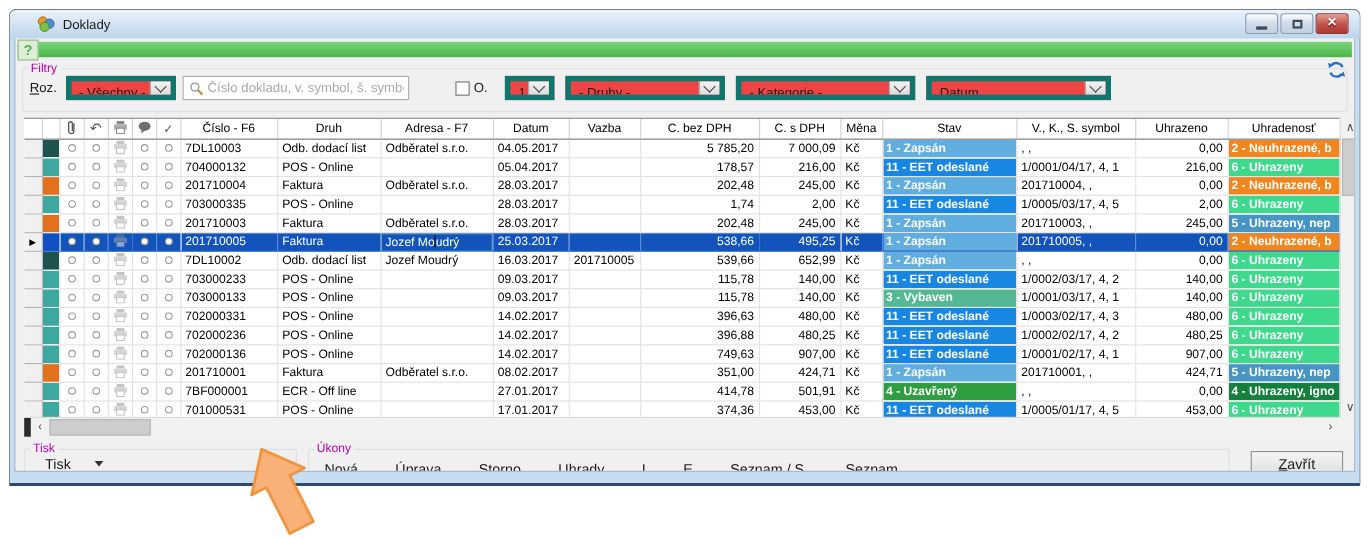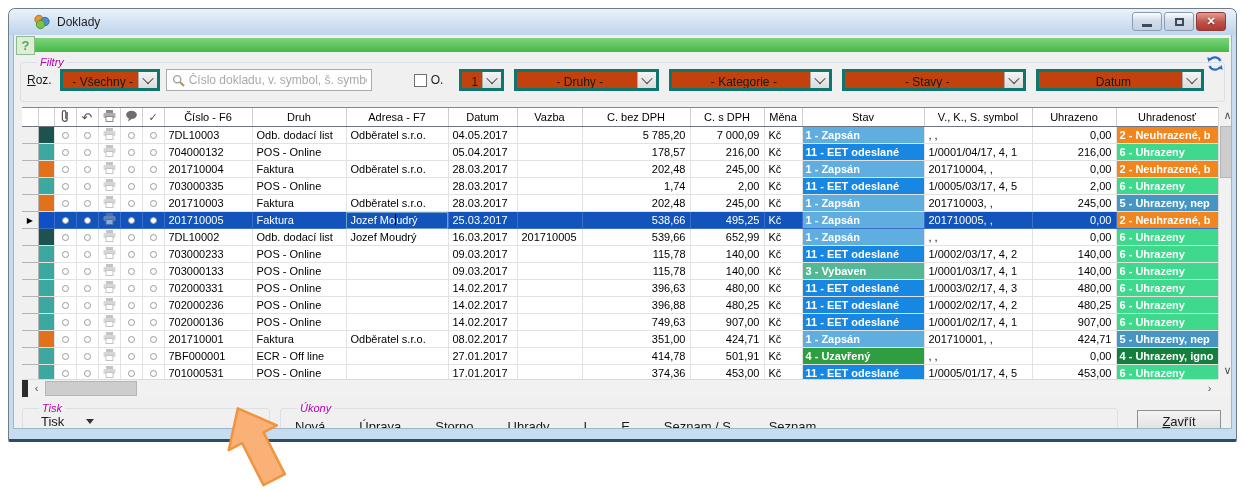--- a/index.html
+++ b/index.html
@@ -20,27 +20,27 @@
   .client{position:relative;margin:0 4px;background:#F0F0F0;height:394px;border:1px solid #9FB5C8;border-top:none;box-sizing:border-box;overflow:hidden;}
 
   
   .topstrip{position:relative;height:20px;margin:1px 1px 0 1px;}
   .greenbar{position:absolute;left:1px;right:1px;top:2px;height:14px;background:linear-gradient(#7CD47C,#46B846);}
   .help-btn{position:absolute;left:1px;top:0;width:19px;height:19px;background:#DDEED4;border:1px solid #8FB98F;color:#4CAF50;font-weight:bold;font-size:13px;line-height:17px;text-align:center;padding:0;box-sizing:border-box;}
   .refresh{position:absolute;right:6px;top:19px;width:20px;height:19px;}
 
   
   fieldset{border:1px solid #D9E0E6;border-radius:3px;margin:0;padding:0;}
-  legend{color:#B400B4;font-size:11px;padding:0 3px;margin-left:16px;font-style:italic;}
+  legend{color:#B400B4;font-size:11px;padding:0 3px;margin-left:4px;}
 
   .filters{margin:0 6px;height:44px;}
   .filter-row{display:flex;align-items:center;padding:1px 4px 0 4px;font-size:12px;color:#1a1a1a;}
   .lbl{margin:0 8px 0 2px;}
   .u{text-decoration:underline;}
-  .combo{display:flex;height:22px;border:3px solid #0f766e;background:#c2410c;box-sizing:border-box;text-align:center;}
+  .combo{display:flex;height:22px;border:5px solid #0f766e;background:#ef4444;box-sizing:border-box;}
   .combo .val{flex:1;padding:3px 2px 0 7px;font-size:12px;white-space:nowrap;overflow:hidden;}
   .combo .btn{width:18px;background:linear-gradient(#F4F4F4,#DCDCDC);border-left:1px solid #ABABAB;display:flex;align-items:center;justify-content:center;}
   .chev{width:7px;height:7px;border-left:1.5px solid #444;border-bottom:1.5px solid #444;transform:rotate(-45deg) translate(1px,-1px);}
   .search{display:flex;align-items:center;height:22px;border:1px solid #ABABAB;background:#fff;box-sizing:border-box;margin-left:6px;padding-left:5px;}
   .search input{border:none;outline:none;flex:1;font-size:12px;font-family:"Liberation Sans",sans-serif;color:#333;background:transparent;padding:0 4px;}
   .search input::placeholder{color:#A9A9A9;}
   .cb{width:13px;height:13px;border:1px solid #707070;background:#fff;display:inline-block;box-sizing:border-box;}
 
   
   .grid-wrap{position:relative;margin:5px 6px 0 8px;width:1213px;height:289px;background:#fff;}
@@ -150,26 +150,20 @@
               </span>
           </div>
           <div class="combo" style="width:145px;margin-left:10px">
             <span class="val">- Druhy -</span>
             <span class="btn">
                 <span class="chev"></span>
               </span>
           </div>
           <div class="combo" style="width:163px;margin-left:10px">
             <span class="val">- Kategorie -</span>
-            <span class="btn">
-                <span class="chev"></span>
-              </span>
-          </div>
-          <div class="combo" style="width:184px;margin-left:10px">
-            <span class="val">- Stavy -</span>
             <span class="btn">
                 <span class="chev"></span>
               </span>
           </div>
           <div class="combo" style="width:168px;margin-left:10px">
             <span class="val">Datum</span>
             <span class="btn">
                 <span class="chev"></span>
               </span>
           </div>

